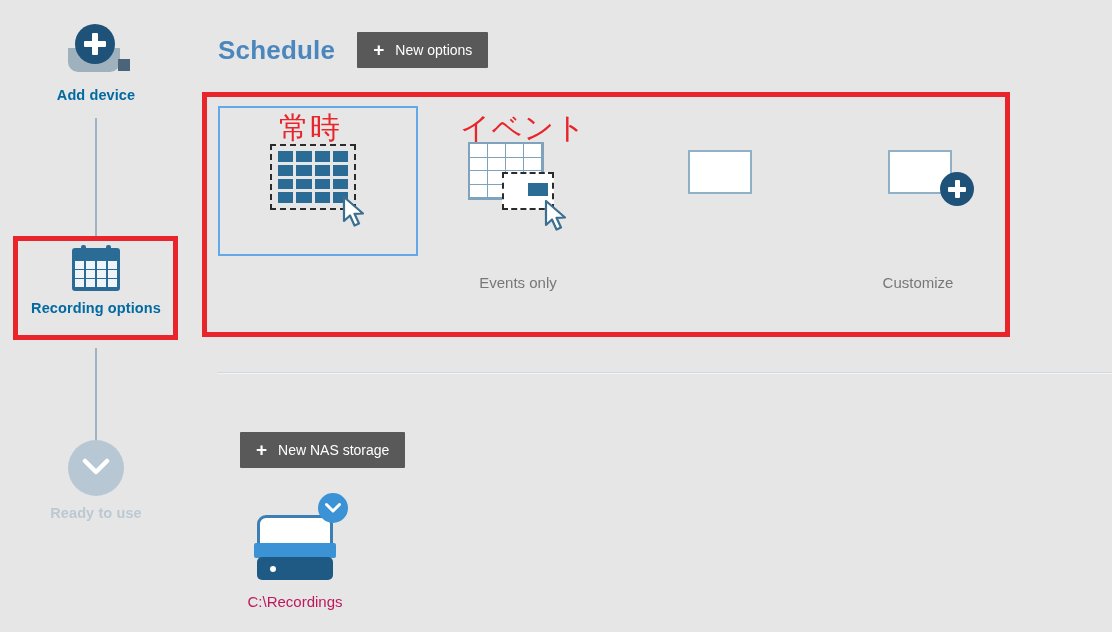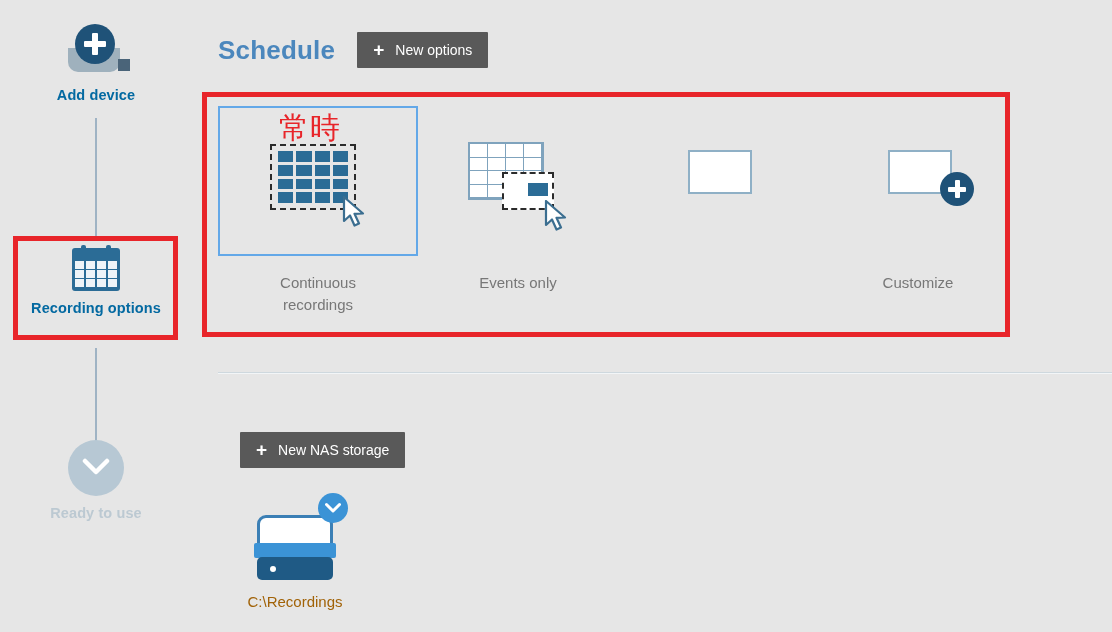--- a/index.html
+++ b/index.html
@@ -260,21 +260,21 @@
   }
   .ic-disk .check {
     position: absolute; left: 66px; top: -12px;
     width: 30px; height: 30px; border-radius: 50%;
     background: #3b93d6;
   }
   .ic-disk .check svg { position: absolute; left: 7px; top: 9px; }
   .storage-label {
     margin-top: 10px;
     font-size: 15px;
-    color: #a16207;
+    color: #be185d;
     white-space: nowrap;
   }
 </style>
 </head>
 <body>
 
 <div id="root">
 
   <div id="sidebar">
 
@@ -356,24 +356,20 @@
             <i></i>
               <i></i>
               <i></i>
               <i></i>
           </div>
           <svg class="cursor" style="left:72px; top:52px;" width="26" height="34" viewBox="0 0 26 34">
             <path d="M2 1 L2 25 L8 19.5 L12.5 29.5 L17 27.5 L12.5 17.8 L21 17.5 Z" fill="#ffffff" stroke="#3b6e90" stroke-width="2.2" stroke-linejoin="round"></path>
           </svg>
         </div>
       </div>
-      <div class="opt-label">
-        <div>Continuous</div>
-        <div>recordings</div>
-      </div>
     </div>
 
     <div class="opt-card" style="left:200px;">
       <div class="opt-tile">
         <div class="ic-evt">
           <div class="basegrid">
             <i></i>
               <i></i>
               <i></i>
               <i></i>
@@ -415,20 +411,21 @@
         </div>
       </div>
       <div class="opt-label">Customize</div>
     </div>
   </div>
 
   <div class="red-box" style="left:202px; top:92px; width:808px; height:245px;"></div>
   <div class="red-box" style="left:13px; top:236px; width:165px; height:104px;"></div>
 
   <div class="jp-anno" style="left:279px; top:108px;">常時</div>
+  <div class="jp-anno" style="left:460px; top:108px;">イベント</div>
 
   <div id="divider"></div>
 
   <div class="section-head" style="left:218px; top:432px;">
     <button class="btn-dark">
       <span class="plus">+</span>
       <span>New NAS storage</span>
     </button>
   </div>
 

